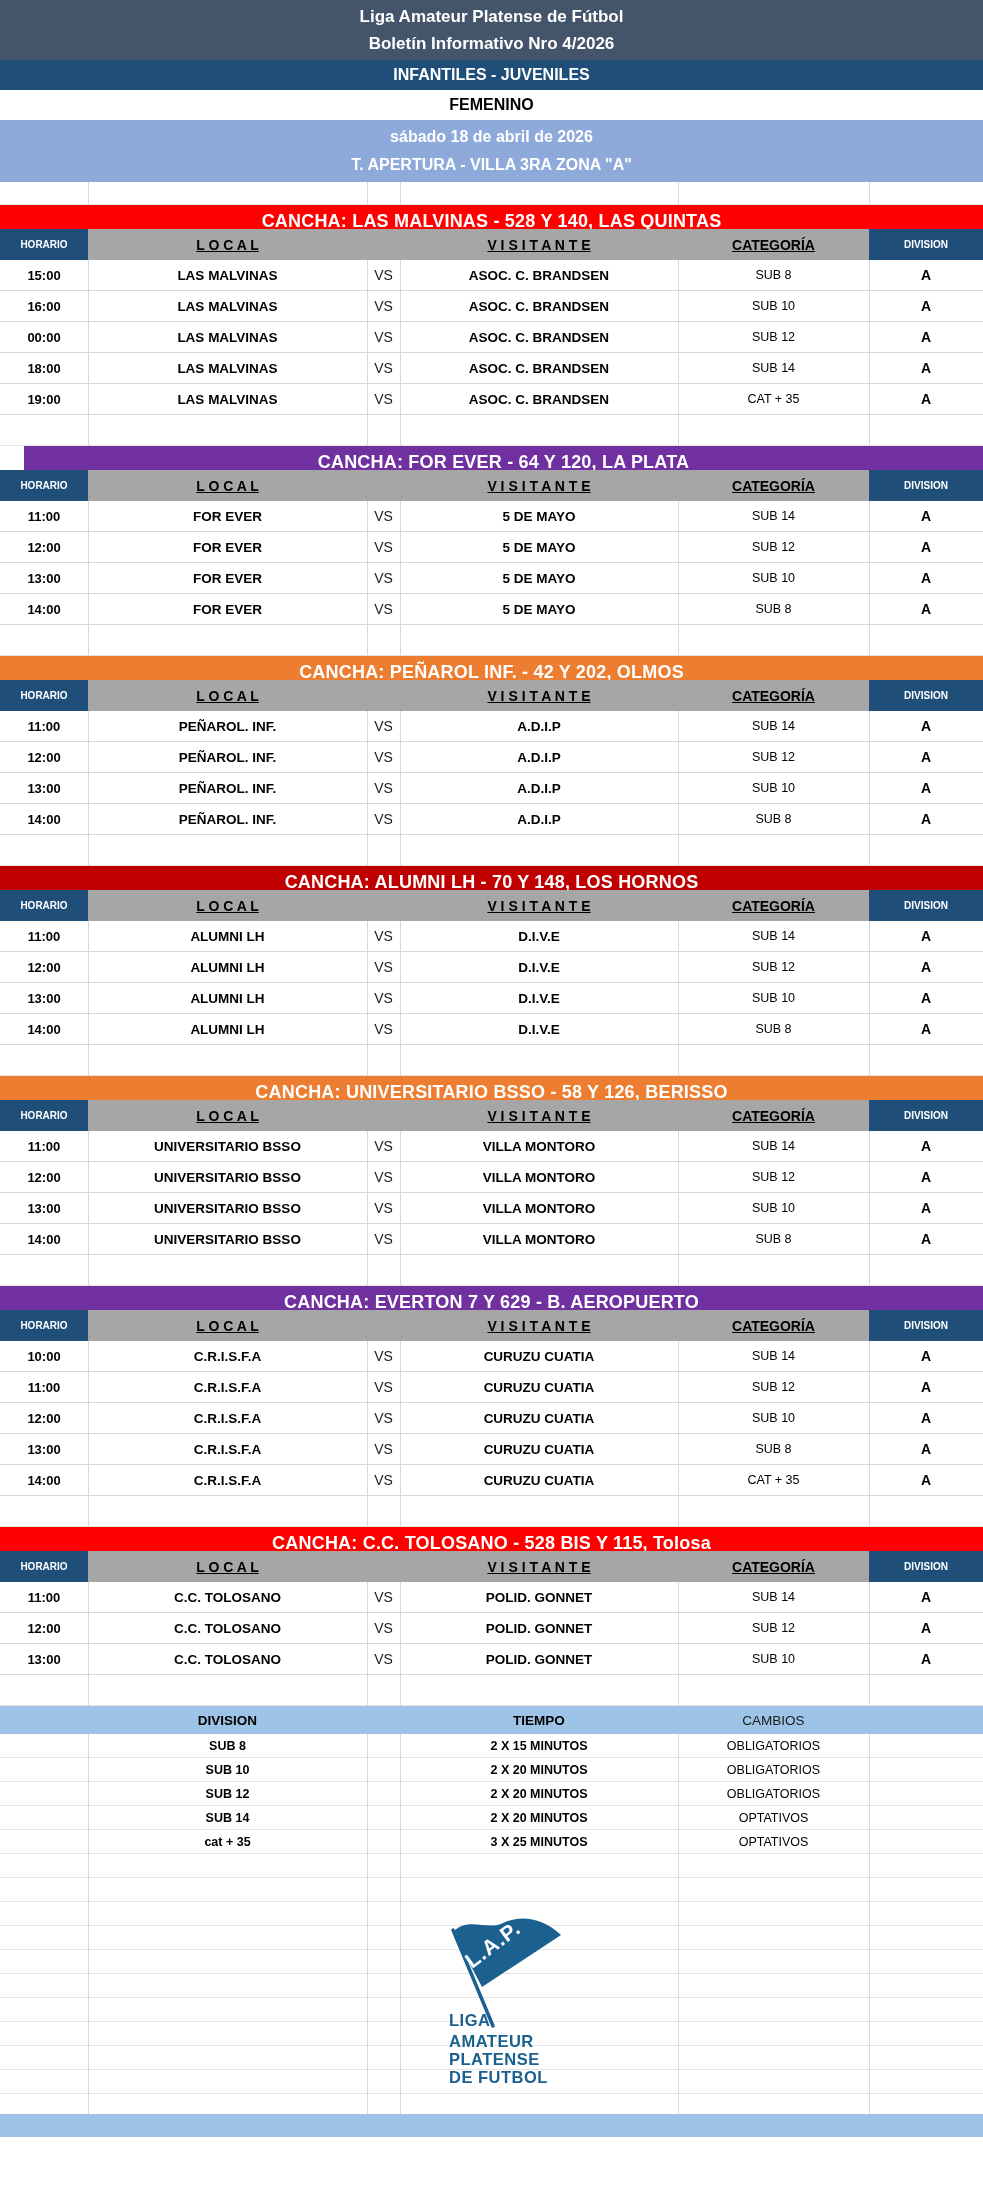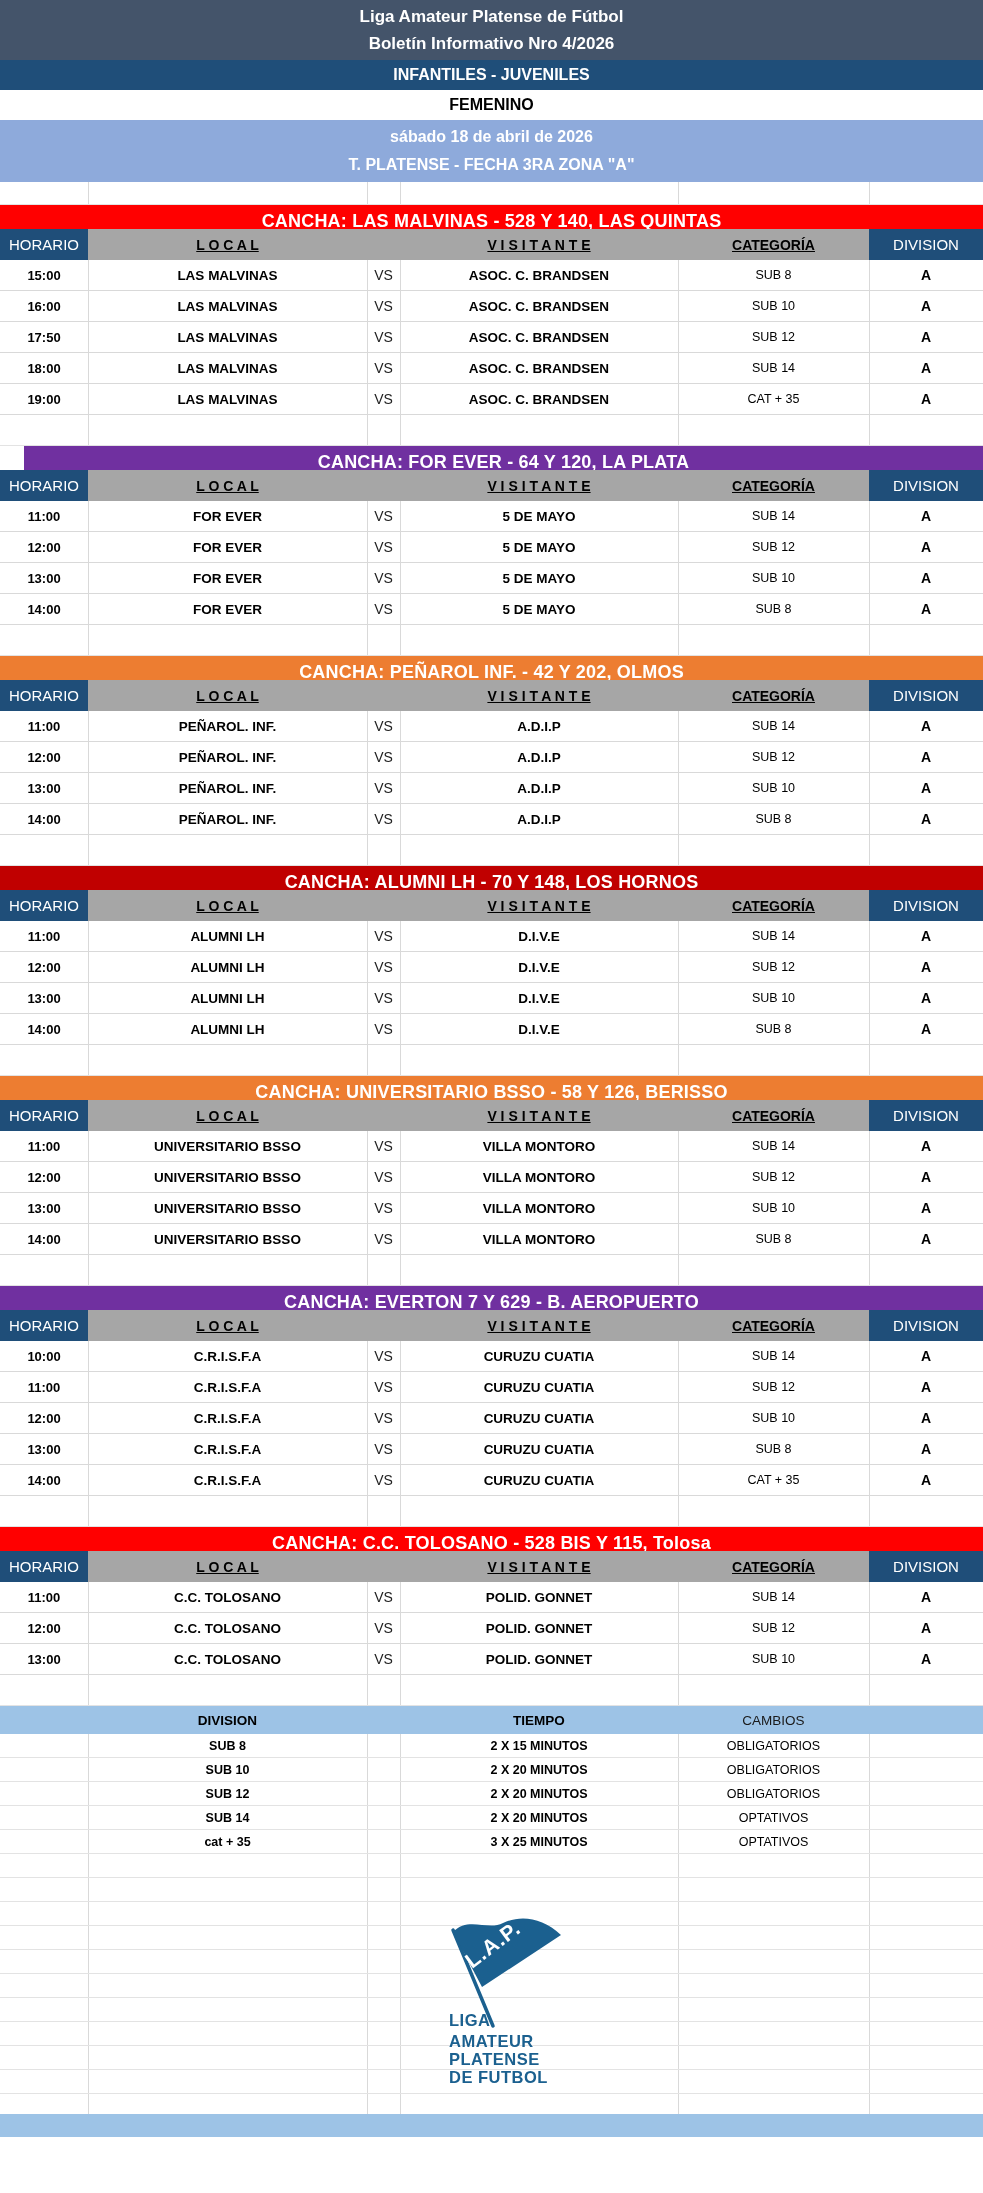--- a/index.html
+++ b/index.html
@@ -29,21 +29,21 @@
   .gap-top{height:23px;box-sizing:border-box;border-bottom:1px solid #e3e3e3;}
 
   .banner{height:24px;line-height:32px;text-align:center;color:#fff;font-weight:bold;font-size:18px;letter-spacing:.2px;}
 
   .row{display:flex;width:983px;box-sizing:border-box;}
   .c0{flex:0 0 88px;}  .c1{flex:0 0 279px;} .c2{flex:0 0 33px;}
   .c3{flex:0 0 278px;} .c4{flex:0 0 191px;} .c5{flex:0 0 114px;}
   .cell{display:flex;align-items:center;justify-content:center;text-align:center;box-sizing:border-box;}
 
   .thead{height:31px;}
-  .thead .navy{background:#1F4E79;color:#fff;font-weight:normal;font-size:15px;}
+  .thead .navy{background:#1F4E79;color:#fff;font-weight:bold;font-size:10px;}
   .thead .gray{background:#A6A6A6;color:#000;font-weight:bold;font-size:14px;}
   .thead .u{text-decoration:underline;}
 
   .trow{height:31px;border-bottom:1px solid #d9d9d9;font-size:13px;}
   .trow .time{font-weight:bold;}
   .trow .team{font-weight:bold;font-size:13.5px;}
   .trow .vs{font-weight:normal;font-size:14px;color:#222;}
   .trow .cat{font-weight:normal;font-size:12.5px;}
   .trow .div{font-weight:bold;font-size:14px;}
 
@@ -79,21 +79,21 @@
   <div class="band band-navy">
     <div>INFANTILES - JUVENILES</div>
   </div>
 
   <div class="band band-white">
     <div>FEMENINO</div>
   </div>
 
   <div class="band band-lblue">
     <div>sábado 18 de abril de 2026</div>
-    <div>T. PLATENSE - FECHA 3RA ZONA "A"</div>
+    <div>T. APERTURA - VILLA 3RA ZONA "A"</div>
   </div>
 
   <div class="gap-top vlines"></div>
 
   <div id="tables-mount">
       <div class="match-table">
         <div class="banner" style="background: rgb(255, 0, 0);">CANCHA: LAS MALVINAS - 528 Y 140, LAS QUINTAS</div>
         <div class="row thead">
           <div class="cell c0 navy">HORARIO</div>
           <div class="cell c1 gray u">L O C A L</div>
@@ -112,21 +112,21 @@
         </div>
         <div class="row trow vlines">
           <div class="cell c0 time">16:00</div>
           <div class="cell c1 team">LAS MALVINAS</div>
           <div class="cell c2 vs">VS</div>
           <div class="cell c3 team">ASOC. C. BRANDSEN</div>
           <div class="cell c4 cat">SUB 10</div>
           <div class="cell c5 div">A</div>
         </div>
         <div class="row trow vlines">
-          <div class="cell c0 time">17:50</div>
+          <div class="cell c0 time">00:00</div>
           <div class="cell c1 team">LAS MALVINAS</div>
           <div class="cell c2 vs">VS</div>
           <div class="cell c3 team">ASOC. C. BRANDSEN</div>
           <div class="cell c4 cat">SUB 12</div>
           <div class="cell c5 div">A</div>
         </div>
         <div class="row trow vlines">
           <div class="cell c0 time">18:00</div>
           <div class="cell c1 team">LAS MALVINAS</div>
           <div class="cell c2 vs">VS</div>

